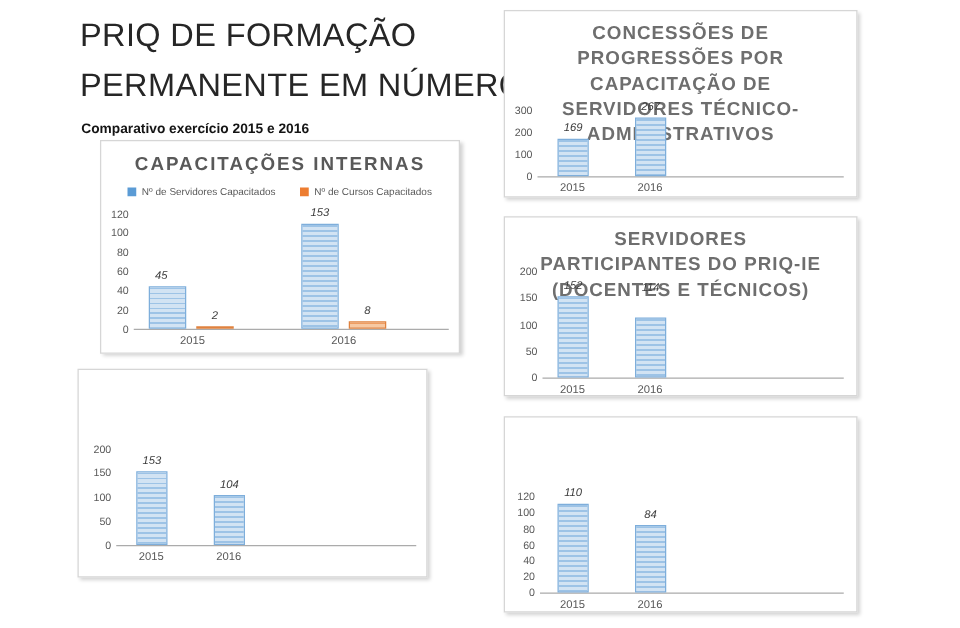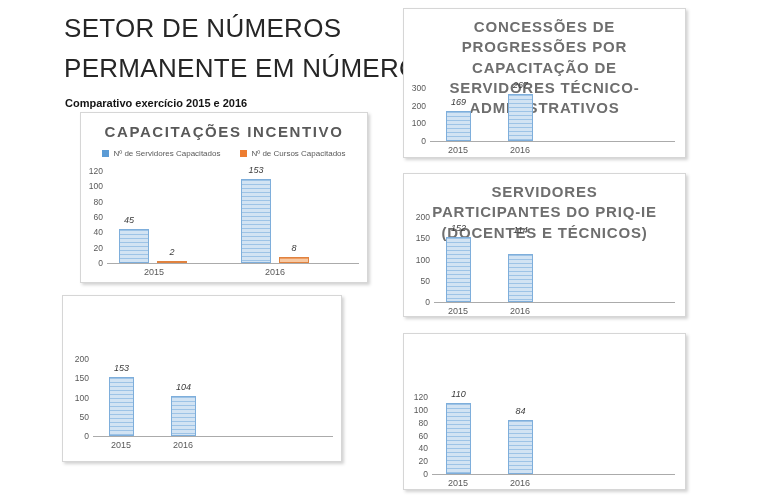--- a/index.html
+++ b/index.html
@@ -33,28 +33,28 @@
   .vlab{position:absolute;text-align:center;font-size:9px;color:#3b3b3b;line-height:11px;font-style:italic;}
   .clab{position:absolute;text-align:center;font-size:9px;color:#595959;line-height:11px;}
 </style>
 </head>
 <body>
 
 <div class="slide">
 
   <header class="hdr">
     <h1>
-        <span style="display:block">SETOR DE NÚMEROS</span>
+        <span style="display:block">PRIQ DE FORMAÇÃO</span>
         <span style="display:block">PERMANENTE EM NÚMEROS</span>
       </h1>
     <p class="sub">Comparativo exercício 2015 e 2016</p>
   </header>
 
   <section class="card" id="card-0" style="left: 80px; top: 112px; width: 288px; height: 171px;">
-    <h2 class="ct ct-big">CAPACITAÇÕES INCENTIVO</h2>
+    <h2 class="ct ct-big">CAPACITAÇÕES INTERNAS</h2>
     <div class="legend">
       <span class="li">
         <i class="sw" style="background: rgb(91, 155, 213);"></i>
         <span>Nº de Servidores Capacitados</span>
       </span>
       <span class="li">
         <i class="sw" style="background: rgb(237, 125, 49);"></i>
         <span>Nº de Cursos Capacitados</span>
       </span>
     </div>

